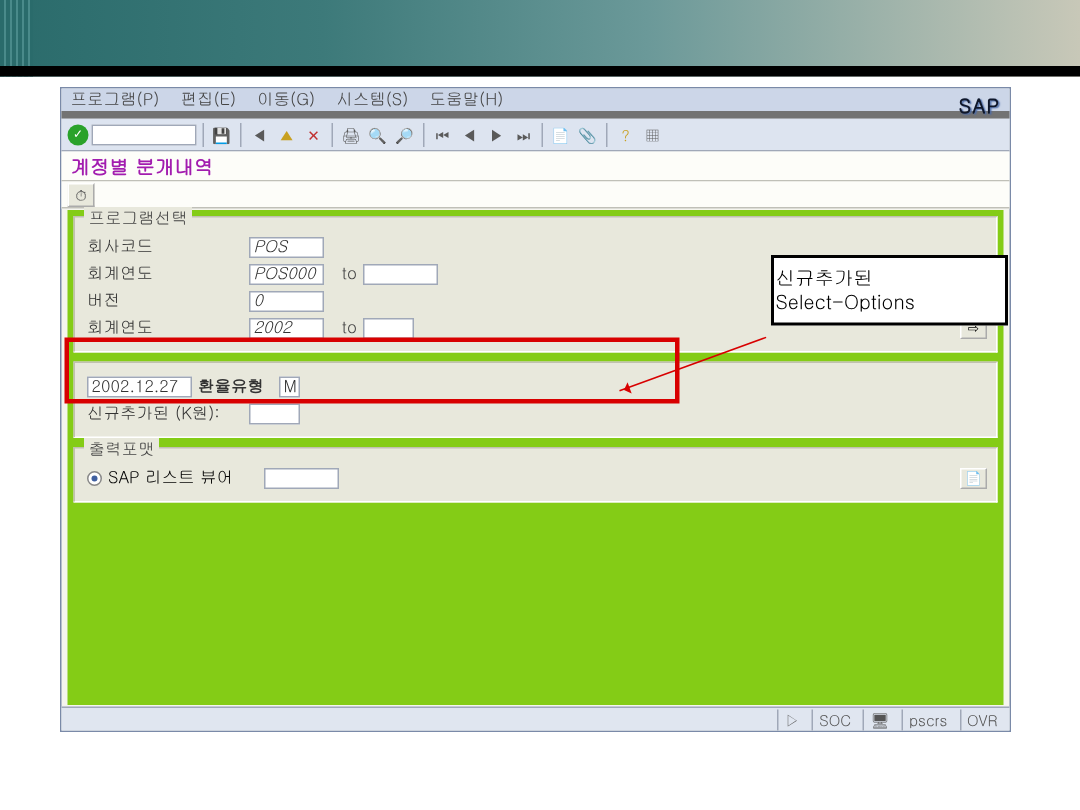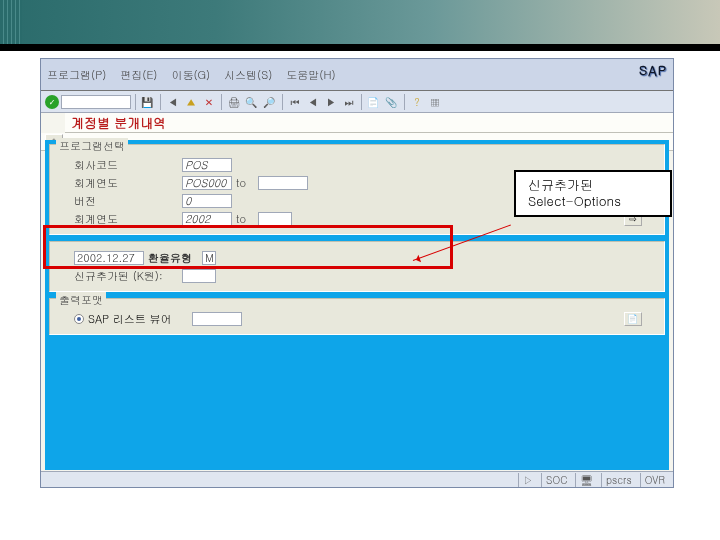--- a/index.html
+++ b/index.html
@@ -21,23 +21,23 @@
 
   .sap-window {
     position: absolute;
     left: 40px; top: 58px;
     width: 634px; height: 430px;
     border: 1px solid #7a8aa8;
     background: #f5f5ee;
   }
 
   .menubar {
-    height: 32px;
+    height: 20px;
     background: #ccd6e8;
-    border-bottom: 1px solid #737373;
+    border-bottom: 5px solid #737373;
     display: flex;
     align-items: center;
     padding-left: 6px;
     gap: 14px;
     color: #444;
     position: relative;
   }
   .menubar .sap-logo {
     position: absolute; right: 6px; top: 1px;
     font-weight: bold; font-size: 13px; color: #0f172a;
@@ -62,97 +62,96 @@
     cursor: pointer;
   }
   .tb-ico.green { background: #2aa22a; color: #fff; border-radius: 50%; width: 14px; height: 14px; font-size: 8px; }
   .tb-ico.red { color: #c03030; }
   .tb-ico.yel { color: #c8a020; }
   .tb-sep { width: 1px; height: 16px; background: #a0a8b8; margin: 0 2px; }
 
   .screen-title {
     height: 20px;
     padding-left: 6px;
-    color: #b91c1c;
+    color: #a21caf;
     font-weight: bold;
     font-size: 13px;
     display: flex; align-items: center;
     background: #fdfdf9;
     border-bottom: 1px solid #c0c0b8;
-    margin-left: 24px;
   }
 
   .icon-row {
     height: 18px;
     background: #fdfdf9;
     border-bottom: 1px solid #c0c0b8;
     padding-left: 4px;
     display: flex; align-items: center;
   }
 
   .canvas {
     position: absolute;
     left: 4px; right: 4px; top: 81px; bottom: 17px;
-    background: #0ea5e9;
+    background: #84cc16;
     padding: 4px;
   }
 
   .groupbox {
     border: 1px groove #fff;
     border-color: #c0c0b0 #fff #fff #c0c0b0;
     position: relative;
     padding: 10px 6px 6px 8px;
     margin-bottom: 6px;
     background: #e8e8dc;
   }
   .groupbox .gb-title {
     position: absolute; top: -7px; left: 6px;
     background: #e8e8dc;
     padding: 0 3px;
     color: #444;
   }
 
-  .row { display: flex; align-items: center; height: 17px; margin: 1px 16px; gap: 4px; }
+  .row { display: flex; align-items: center; height: 17px; margin: 1px 0; gap: 4px; }
   .lbl { width: 104px; color: #333; }
   .lbl2 { width: 50px; color: #333; font-weight: bold; }
   .fld {
     background: #fff;
     border: 1px solid #a0a8b8;
     height: 14px;
     padding: 0 2px;
     font-size: 11px;
     display: inline-flex; align-items: center;
     color: #333;
   }
   .w50 { width: 50px; font-style: italic; }
   .w34 { width: 34px; }
   .w14 { width: 14px; }
   .w70 { width: 70px; }
-  .tolbl { width: 18px; text-align: left; color: #444; }
+  .tolbl { width: 18px; text-align: right; color: #444; }
 
   .multi-sel-btn {
     width: 18px; height: 14px;
     background: #e8e8dc;
     border: 1px outset #fff;
     display: flex; align-items: center; justify-content: center;
     font-size: 9px;
     cursor: pointer;
   }
 
   .red-frame {
     position: absolute;
     border: 3px solid #d80000;
     pointer-events: none;
   }
 
   .annotation {
     position: absolute;
     border: 2px solid #000;
     background: #fff;
-    padding: 5px 12px;
+    padding: 5px 1px;
     font-size: 13px;
     line-height: 1.25;
     color: #000;
   }
   .arrow-line {
     position: absolute;
     height: 1px;
     background: #d80000;
     transform-origin: left center;
   }

